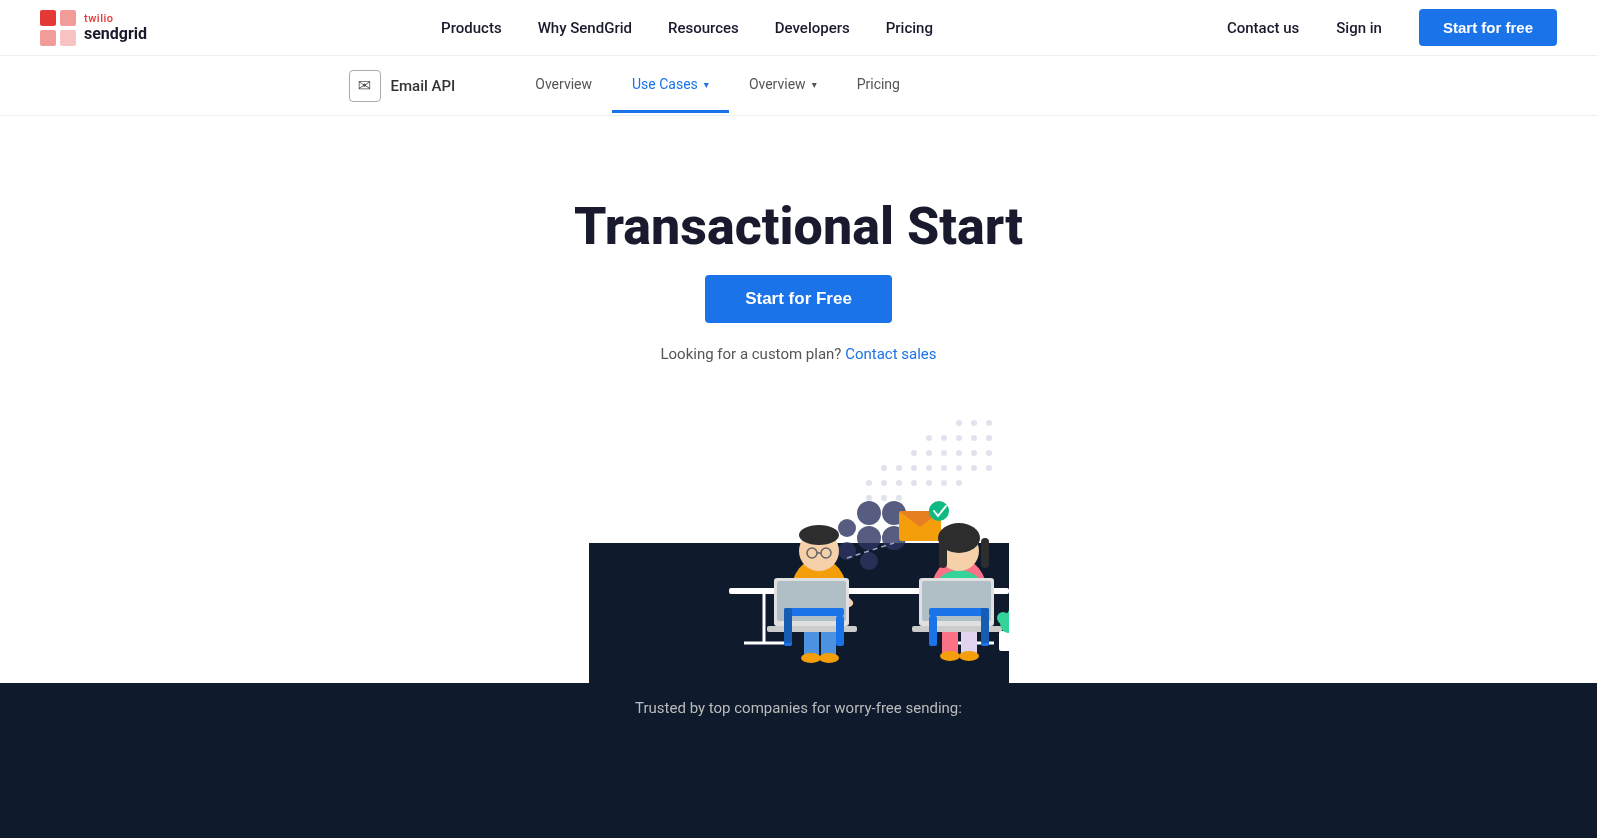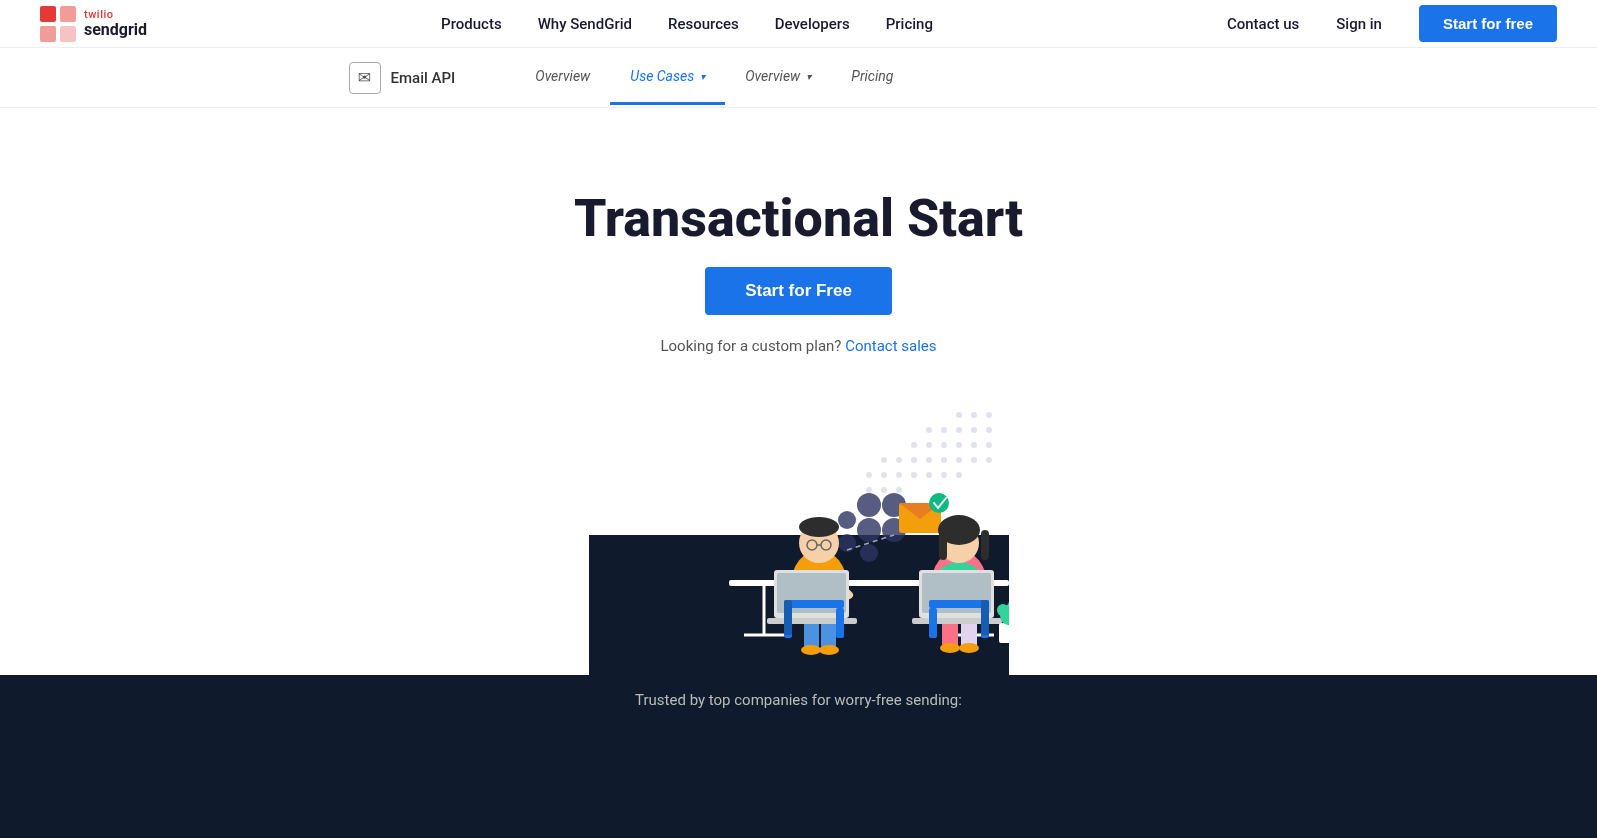--- a/index.html
+++ b/index.html
@@ -4,21 +4,21 @@
   <style>
     * { margin: 0; padding: 0; box-sizing: border-box; }
     body { font-family: -apple-system, BlinkMacSystemFont, 'Segoe UI', Roboto, sans-serif; background: #fff; overflow-x: hidden; }
 
     
     nav {
       display: flex;
       align-items: center;
       justify-content: space-between;
       padding: 0 40px;
-      height: 48px;
+      height: 56px;
       background: #fff;
       border-bottom: 1px solid #eee;
     }
     .nav-logo {
       display: flex;
       align-items: center;
       gap: 8px;
     }
     .logo-icon {
       width: 36px;
@@ -110,21 +110,20 @@
     }
     .sub-nav-label {
       font-size: 15px;
       color: #333;
       font-weight: 500;
     }
     .sub-nav-links {
       display: flex;
       gap: 0;
       list-style: none;
-      font-style: italic;
     }
     .sub-nav-links li a {
       text-decoration: none;
       color: #555;
       font-size: 14px;
       padding: 18px 20px;
       display: flex;
       align-items: center;
       gap: 4px;
       border-bottom: 3px solid transparent;

